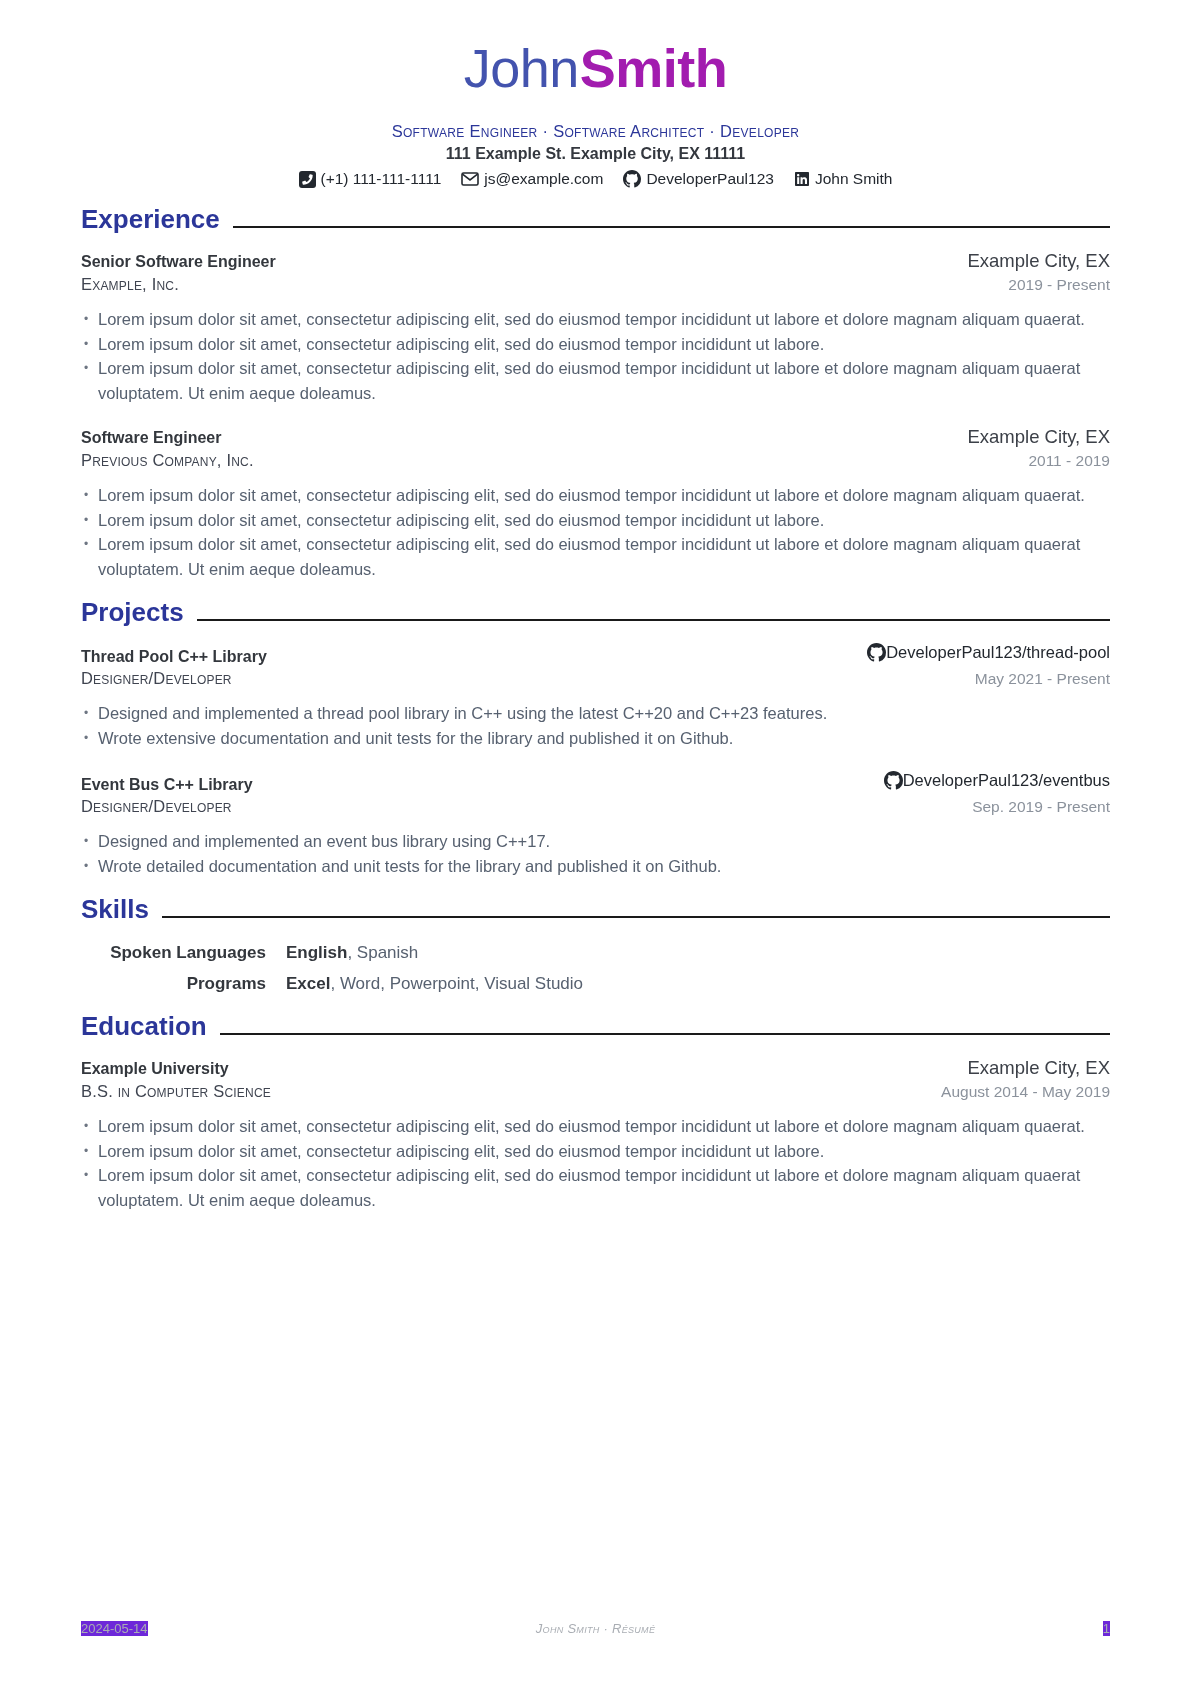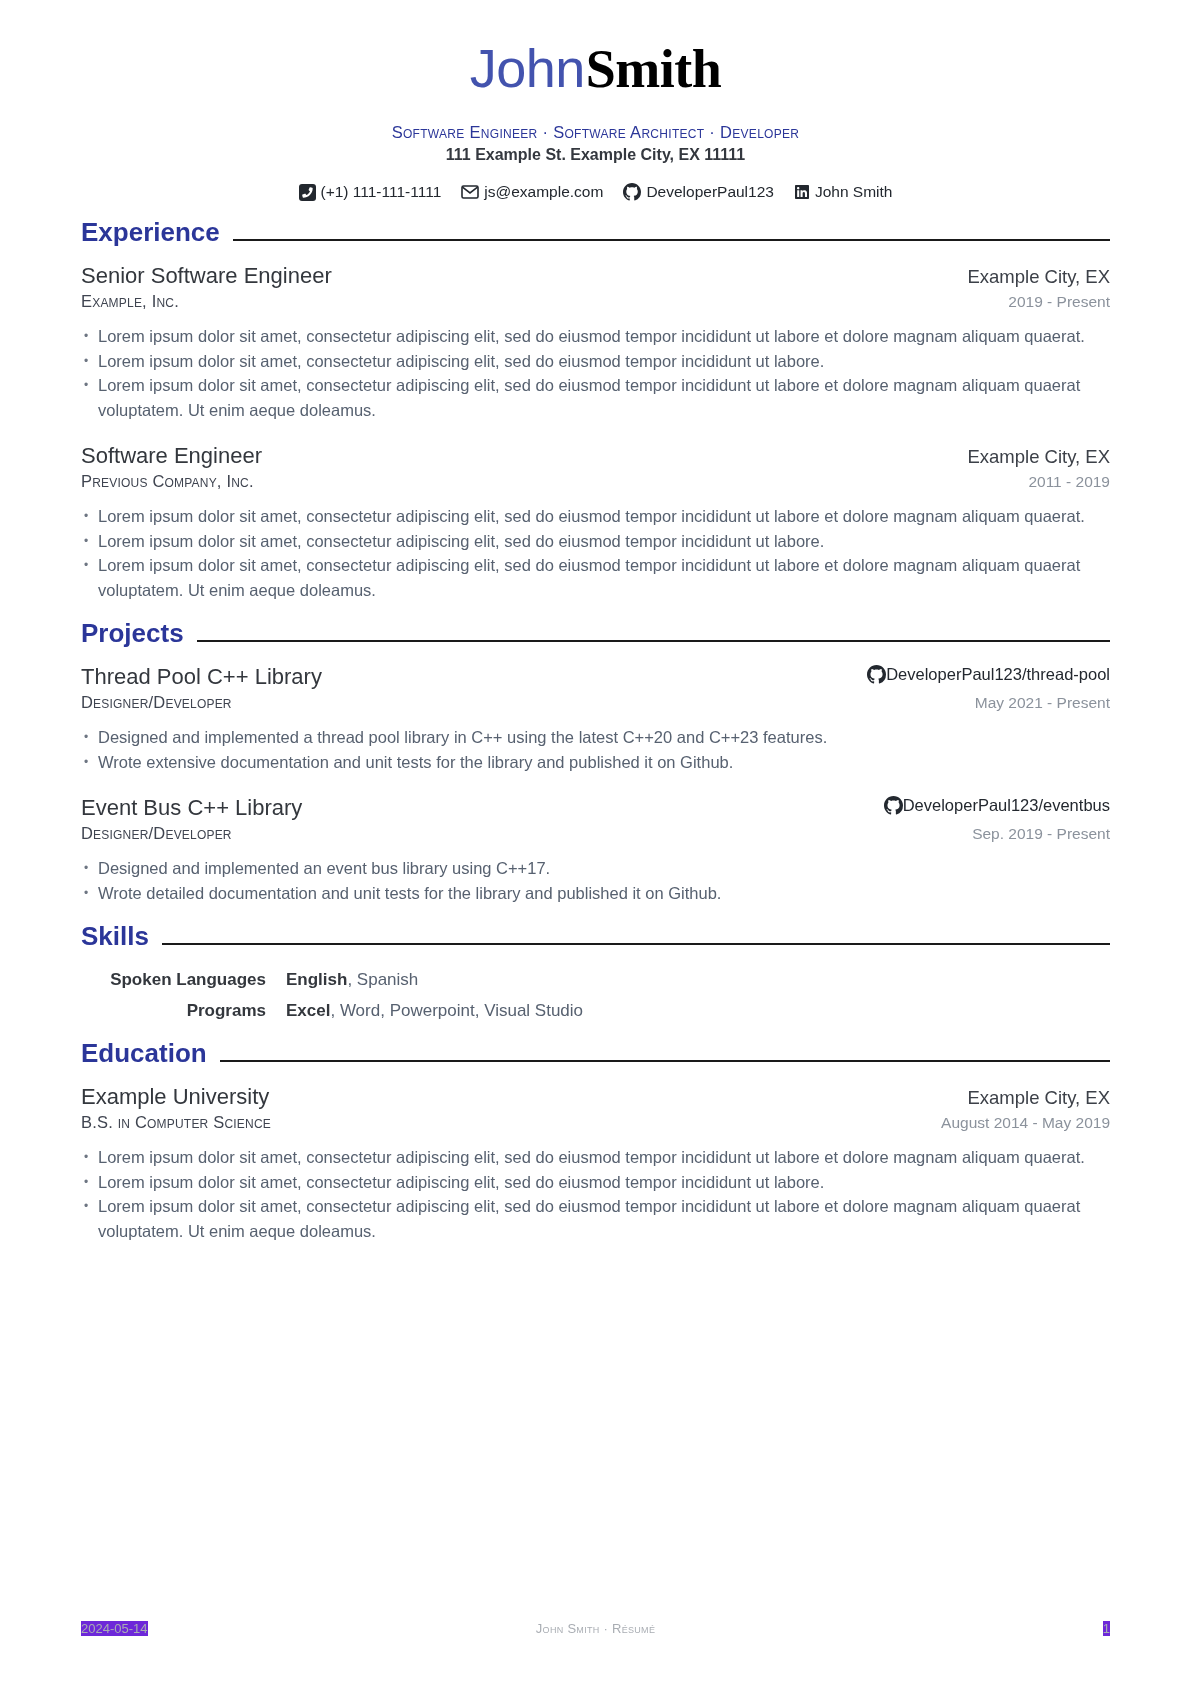--- a/index.html
+++ b/index.html
@@ -18,43 +18,43 @@
     width:1191px;height:1684px;position:relative;overflow:hidden;
     font-family:"Liberation Sans","DejaVu Sans",sans-serif;
     color:var(--text);
   }
   .page{padding:38px 81px 0 81px;}
 
   
   .hdr{text-align:center;}
   .name{font-size:54px;line-height:1.12;letter-spacing:-0.5px;}
   .name .first{color:var(--name-accent);font-weight:400;}
-  .name .last{color:#000000;font-weight:700;margin-left:1px;font-family:Liberation Serif, serif;}
+  .name .last{color:#a21caf;font-weight:700;margin-left:1px;}
   .titles{
     margin-top:24px;font-size:16.5px;font-variant:small-caps;letter-spacing:0.3px;
     color:var(--accent);font-weight:400;
   }
   .address{margin-top:4px;font-size:16px;font-weight:700;color:var(--dark);}
   .contact{
-    margin-top:19px;display:flex;justify-content:center;align-items:center;gap:20px;
+    margin-top:7px;display:flex;justify-content:center;align-items:center;gap:20px;
     font-size:15.5px;color:var(--icon);
   }
   .contact .citem{display:inline-flex;align-items:center;gap:5px;}
   .cicon{display:inline-flex;align-items:center;}
   .cicon svg{display:block;}
 
   
   .section{margin-top:17px;}
   .sec-head{display:flex;align-items:flex-end;}
   .sec-head h2{font-size:26px;font-weight:700;color:var(--accent);line-height:1.15;white-space:nowrap;}
   .sec-rule{flex:1;height:2px;background:var(--rule);margin-left:13px;margin-bottom:7px;}
 
   .entry{margin-top:15px;}
   .erow{display:flex;justify-content:space-between;align-items:baseline;}
-  .etitle{font-size:22px;font-weight:400;color:#33373d;}
+  .etitle{font-size:16px;font-weight:700;color:#33373d;}
   .eloc{font-size:18.5px;font-weight:400;color:#3c4048;}
   .esub{font-size:16.5px;font-variant:small-caps;letter-spacing:0.2px;color:#3f4450;margin-top:3px;}
   .edate{font-size:15.5px;color:var(--muted);font-variant:normal;letter-spacing:0;}
   .repo{display:inline-flex;align-items:center;font-size:16.5px;font-weight:400;color:var(--icon);}
   .repo svg{display:block;}
 
   .bullets{margin-top:13px;}
   .bullet{
     position:relative;padding-left:17px;font-size:16.5px;line-height:24.5px;color:var(--text);
   }
@@ -70,21 +70,21 @@
   .skvals .b{font-weight:700;color:#33373d;}
 
   
   .footer{
     position:absolute;left:81px;right:81px;bottom:48px;
     display:flex;justify-content:space-between;align-items:baseline;
     font-size:13px;color:var(--footer);
   }
   .footer .fcenter{
     position:absolute;left:0;right:0;text-align:center;
-    font-variant:small-caps;letter-spacing:0.3px;
+    font-variant:small-caps;letter-spacing:0.3px;font-style:italic;
   }
   .footer .fleft,.footer .fright{position:relative;z-index:1;background:#6d28d9;}
 </style>
 </head>
 <body>
 
 <div class="page">
 
   <div class="hdr">
     <div class="name">

